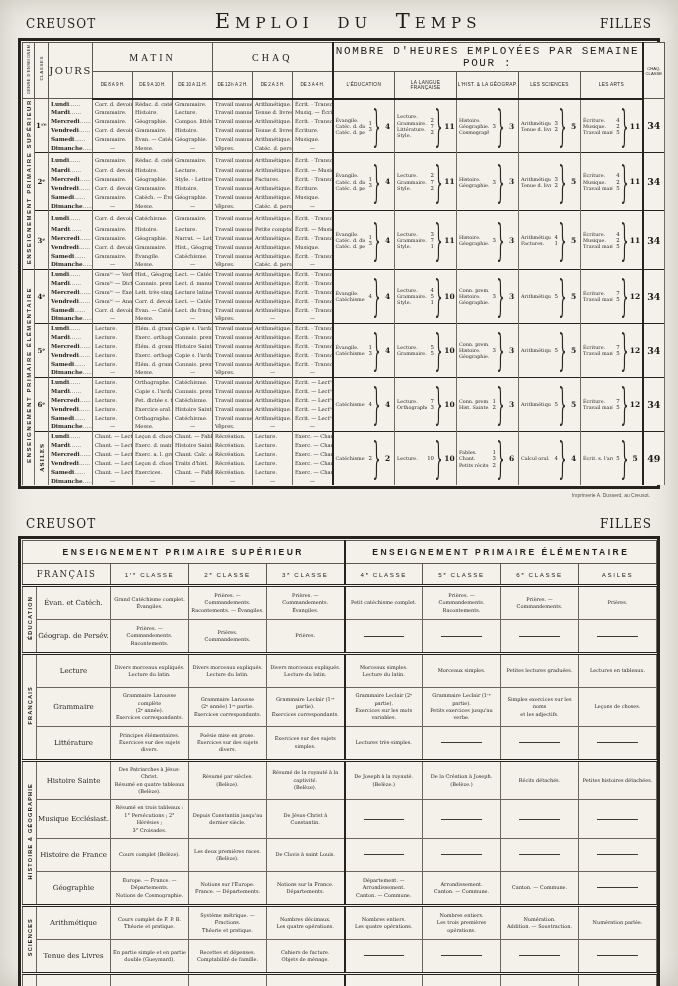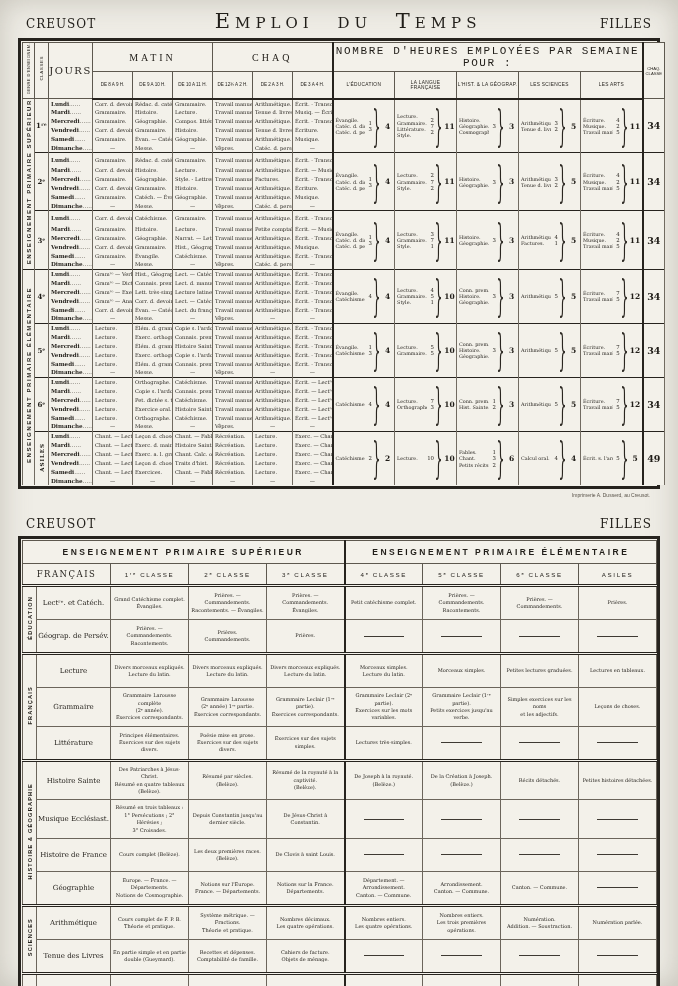--- a/index.html
+++ b/index.html
@@ -1109,21 +1109,21 @@
           <th class="ch">3ᵉ CLASSE</th>
           <th class="ch b-split">4ᵉ CLASSE</th>
           <th class="ch">5ᵉ CLASSE</th>
           <th class="ch">6ᵉ CLASSE</th>
           <th class="ch">ASILES</th>
         </tr>
       </thead>
       <tbody id="pg-body">
           <tr class="sec-start">
             <td class="band" rowspan="2"><span class="vtext">ÉDUCATION</span></td>
-            <td class="fac">Lectʳᵉ. et Catéch.</td>
+            <td class="fac">Évan. et Catéch.</td>
             <td class="cell">
               <div>Grand Catéchisme complet.</div>
               <div>Évangiles.</div>
             </td>
             <td class="cell">
               <div>Prières. — Commandements.</div>
               <div>Racontements. — Évangiles.</div>
             </td>
             <td class="cell">
               <div>Prières. — Commandements.</div>

